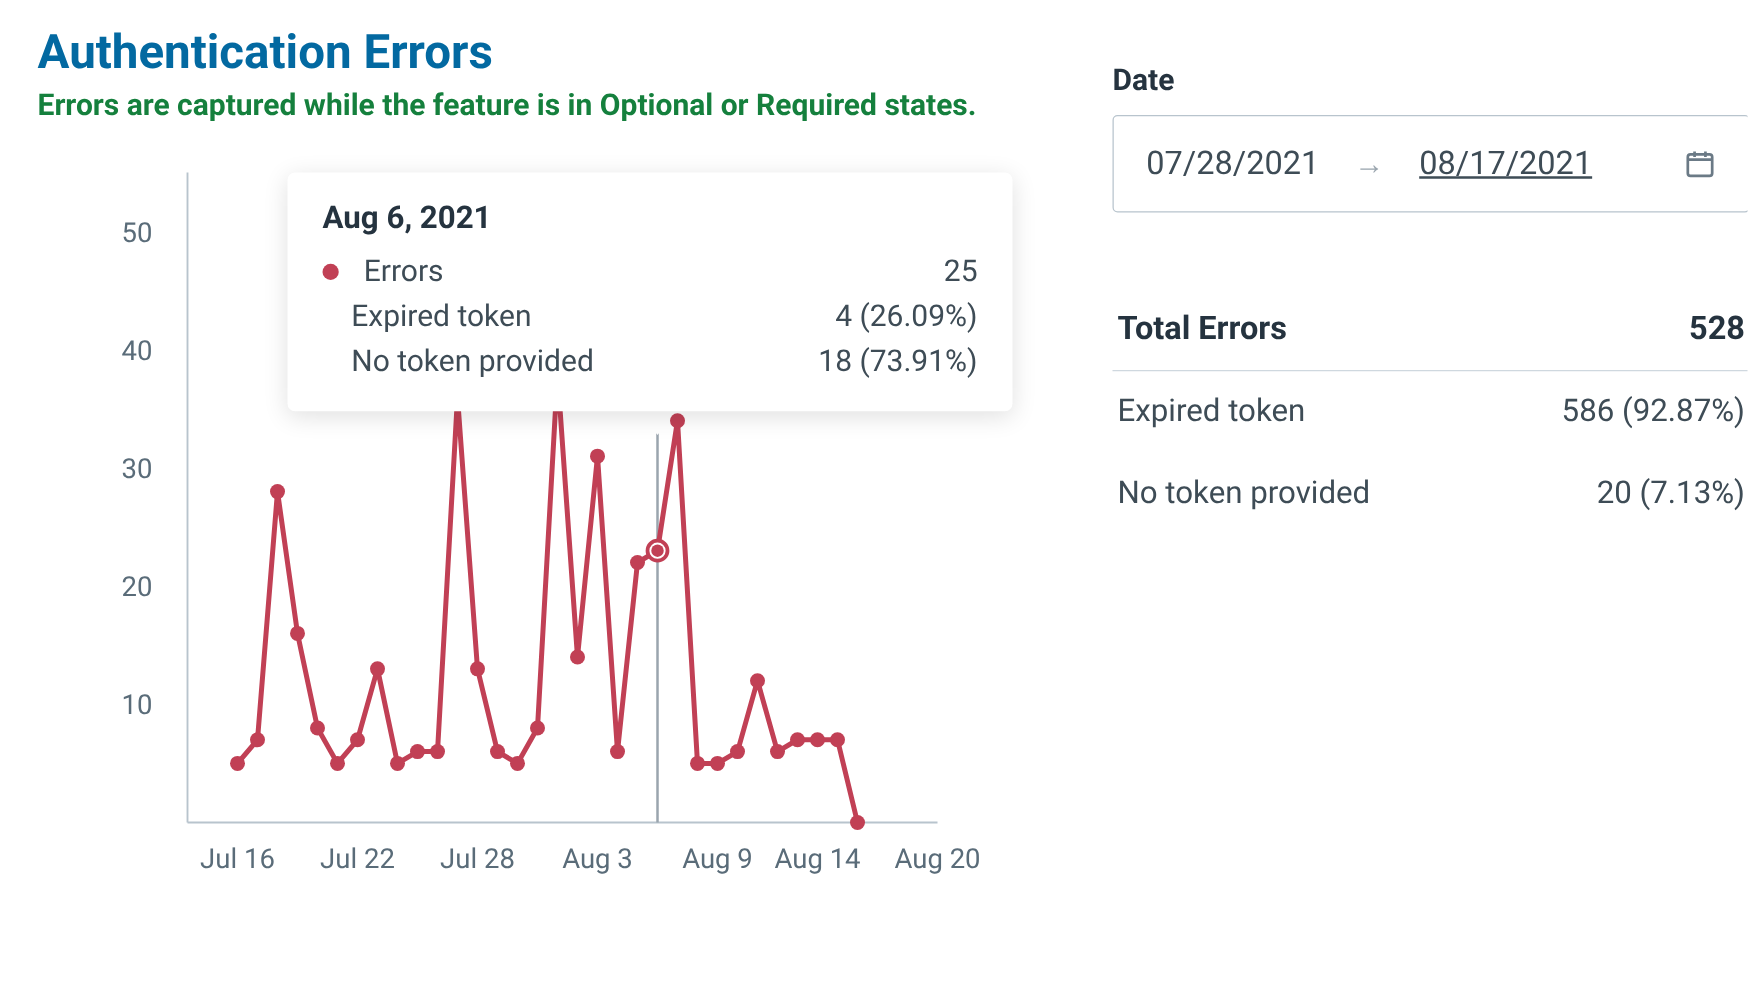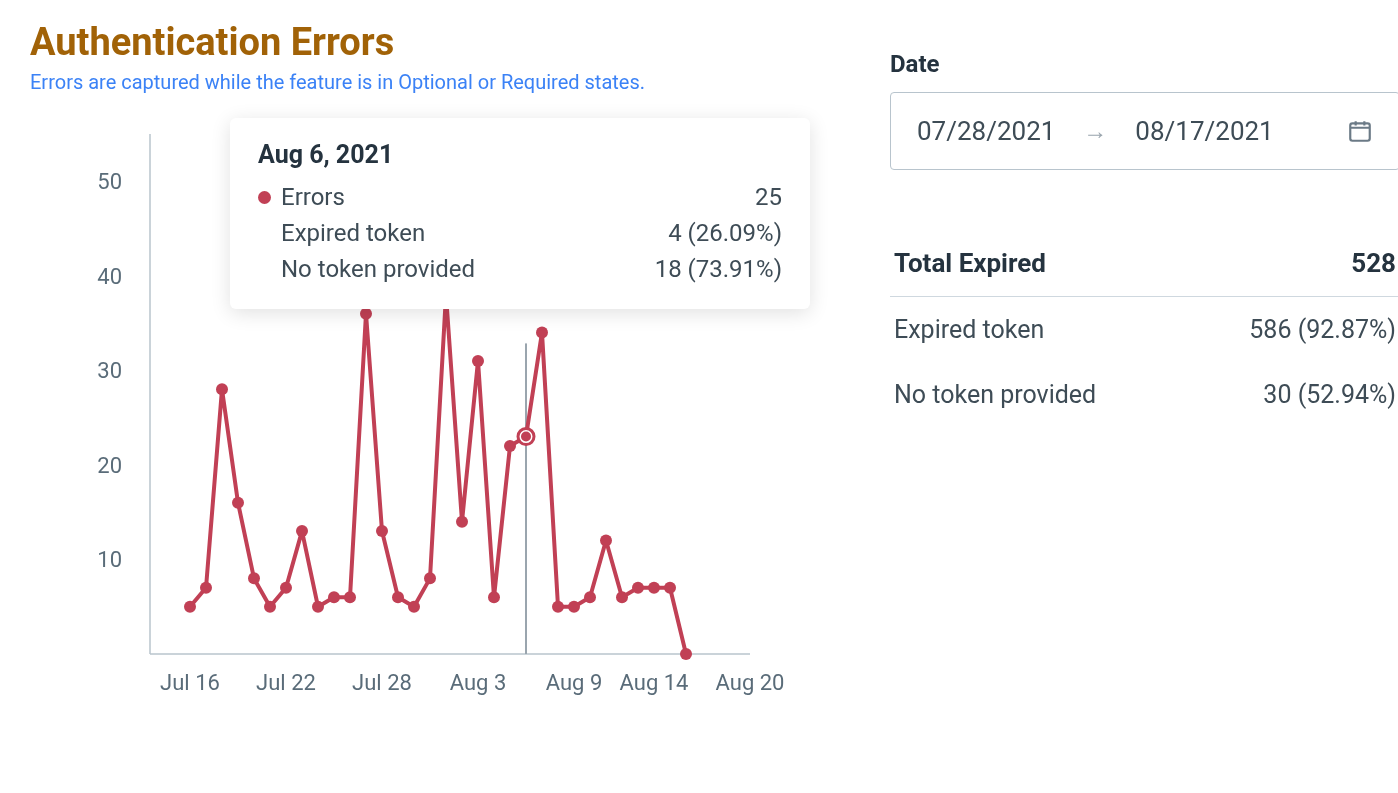--- a/index.html
+++ b/index.html
@@ -19,27 +19,27 @@
     flex: 0 0 820px;
   }
   .right {
     flex: 0 0 510px;
     padding-top: 30px;
   }
   h1.title {
     font-size: 38px;
     font-weight: 700;
     margin: 0 0 6px 0;
-    color: #a16207;
+    color: #0369a1;
   }
   p.subtitle {
-    font-size: 20px;
+    font-size: 24px;
     margin: 0 0 20px 0;
-    color: #3b82f6;
-    font-weight: 400;
+    color: #15803d;
+    font-weight: 700;
   }
   .chart-wrap {
     position: relative;
     width: 780px;
     height: 610px;
   }
   svg.chart { display: block; }
   .axis-tick {
     font-size: 22px;
     fill: #5a6c79;
@@ -82,21 +82,21 @@
     font-size: 25px;
     color: #25333f;
     margin-bottom: 10px;
   }
   .tt-row {
     display: flex;
     align-items: center;
     justify-content: space-between;
     padding: 4px 0;
   }
-  .tt-label { display: flex; align-items: center; gap: 10px; }
+  .tt-label { display: flex; align-items: center; gap: 20px; }
   .tt-dot {
     width: 13px; height: 13px; border-radius: 50%;
     background: #c14055;
     display: inline-block;
   }
   .tt-sub { padding-left: 23px; }
 
   
   .field-label {
     font-size: 24px;
@@ -110,21 +110,21 @@
     height: 78px;
     display: flex;
     align-items: center;
     padding: 0 26px;
     font-size: 26px;
     color: #3e4c56;
     gap: 28px;
     margin-bottom: 60px;
   }
   .date-range .arrow { color: #9aa5ae; font-size: 24px; }
-  .date-range .end { flex: 1; }
+  .date-range .end { flex: 1; text-decoration: underline; }
   .cal-icon svg { display: block; }
   .stats-row {
     display: flex;
     justify-content: space-between;
     align-items: baseline;
     padding: 18px 4px;
     font-size: 25px;
     color: #3e4c56;
   }
   .stats-row.head {
@@ -188,21 +188,21 @@
           <circle cx="576" cy="426.54545454545456" r="6" class="series-dot"></circle>
           <circle cx="592" cy="483.27272727272725" r="6" class="series-dot"></circle>
           <circle cx="608" cy="473.8181818181818" r="6" class="series-dot"></circle>
           <circle cx="624" cy="473.8181818181818" r="6" class="series-dot"></circle>
           <circle cx="640" cy="473.8181818181818" r="6" class="series-dot"></circle>
           <circle cx="656" cy="540" r="6" class="series-dot"></circle>
           <circle cx="496" cy="322.54545454545456" r="8" class="hover-dot-ring"></circle>
           <circle cx="496" cy="322.54545454545456" r="5" class="series-dot"></circle>
           <polygon points="486,218 506,218 496,230" fill="#fff" stroke="none" filter=""></polygon>
         </svg>
-      <div class="tooltip" id="tooltip" style="left: 200px; top: 4px;">
+      <div class="tooltip" id="tooltip" style="left: 200px; top: 20px;">
         <div class="tt-date">Aug 6, 2021</div>
         <div class="tt-row">
           <span class="tt-label">
               <span class="tt-dot"></span>
               <span>Errors</span>
             </span>
           <span>25</span>
         </div>
         <div class="tt-row">
           <span class="tt-label tt-sub">Expired token</span>
@@ -224,25 +224,25 @@
       <span class="end">08/17/2021</span>
       <span class="cal-icon">
         <svg width="26" height="26" viewBox="0 0 24 24" fill="none" stroke="#6b7a86" stroke-width="2">
           <rect x="3" y="5" width="18" height="16" rx="2"></rect>
           <path d="M3 9h18M8 3v4M16 3v4"></path>
         </svg>
       </span>
     </div>
 
     <div class="stats-row head">
-      <span>Total Expired</span>
+      <span>Total Errors</span>
       <span>528</span>
     </div>
     <div class="stats-row">
       <span>Expired token</span>
       <span>586 (92.87%)</span>
     </div>
     <div class="stats-row">
       <span>No token provided</span>
-      <span>30 (52.94%)</span>
+      <span>20 (7.13%)</span>
     </div>
   </div>
 </div>
 
 </body></html>

